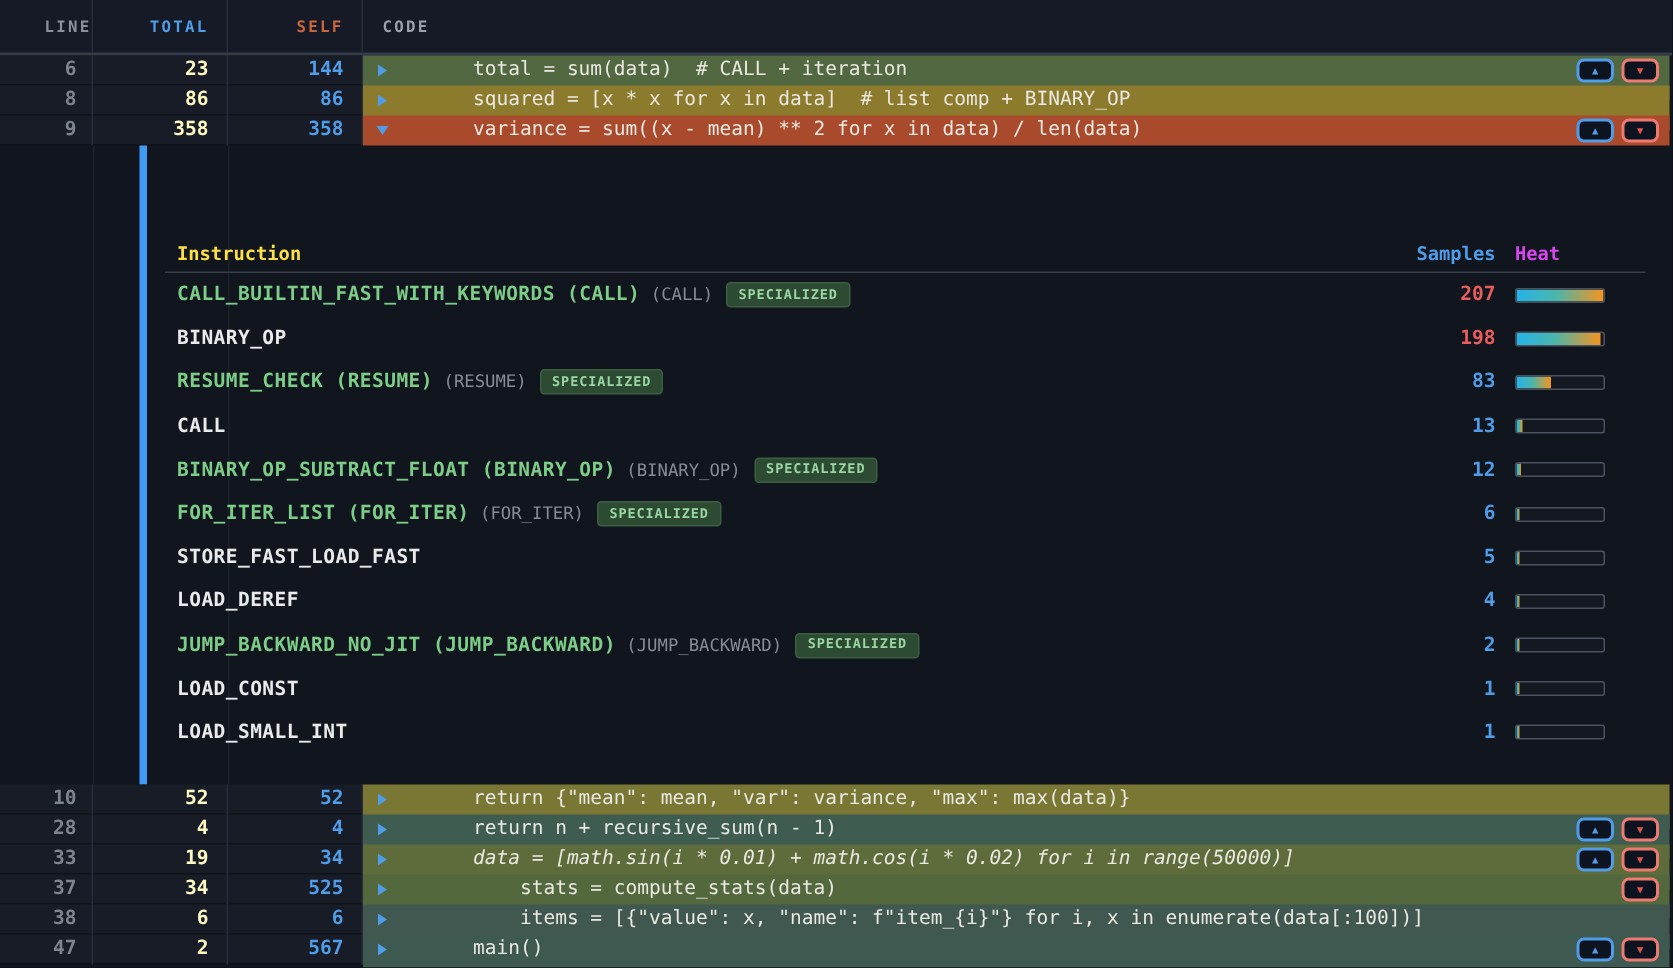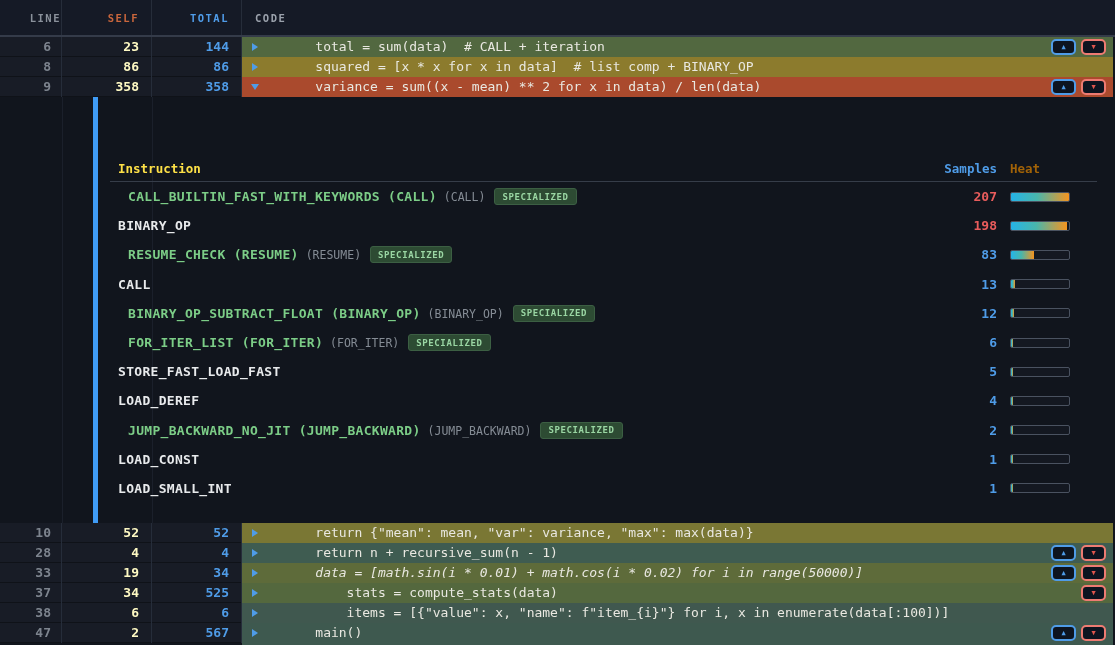--- a/index.html
+++ b/index.html
@@ -64,24 +64,24 @@
   .spec-label{font-size:10.5px;font-weight:bold;letter-spacing:1.2px;color:#f0a73a;margin-left:10px;}
   .spec-detail{margin-left:auto;font-size:11.5px;color:#a8a190;}
   .itable{position:absolute;left:110px;top:58px;width:987px;}
   .ihead{
     display:flex;align-items:center;height:26px;padding:0 8px;
     border-bottom:1px solid #363d49;
     font-size:12.5px;font-weight:bold;
   }
   .ihead .ih-name{flex:1;color:#fde047;}
   .ihead .ih-samples{width:70px;text-align:right;color:#4f9ce8;}
-  .ihead .ih-heat{width:92px;box-sizing:border-box;padding-left:13px;color:#a16207;}
+  .ihead .ih-heat{width:92px;box-sizing:border-box;padding-left:13px;color:#d946ef;}
   .irow{display:flex;align-items:center;height:29.2px;padding:0 8px;}
   .iname{flex:1;font-size:13px;font-weight:bold;letter-spacing:0.3px;white-space:nowrap;}
-  .iname.spec{color:#7ccd87;margin-left:10px;}
+  .iname.spec{color:#7ccd87;}
   .iname.plain{color:#e8eaec;}
   .ibase{color:#858c95;font-weight:normal;font-size:11.5px;margin-left:7px;letter-spacing:0;}
   .ibadge{
     display:inline-block;margin-left:9px;padding:2.5px 7px;border-radius:3px;
     background:#2d4b33;border:1px solid #3c5f43;color:#9ad6a3;
     font-size:9px;font-weight:bold;letter-spacing:0.6px;vertical-align:1.5px;
   }
   .isamples{width:70px;text-align:right;font-size:13px;font-weight:bold;}
   .iheat{width:92px;box-sizing:border-box;padding-left:13px;}
   .heat-bar{
@@ -90,22 +90,22 @@
   }
   .heat-fill{height:100%;background:linear-gradient(90deg,#25b3e8 0%,#49b6ac 45%,#f5941f 100%);}
 </style>
 </head>
 <body>
 
 <div class="app">
 
   <div class="thead">
     <div class="h h-line">LINE</div>
+    <div class="h h-total">TOTAL</div>
     <div class="h h-self">SELF</div>
-    <div class="h h-total">TOTAL</div>
     <div class="h h-code">CODE</div>
   </div>
 
   <div class="rows rows-top" id="rows-top">
       <div class="code-row">
         <div class="cell c-line">6</div>
         <div class="cell c-self">23</div>
         <div class="cell c-total">144</div>
         <div class="code-cell" style="background: rgb(82, 104, 64);">
           <span class="arr arr-collapsed"></span>

